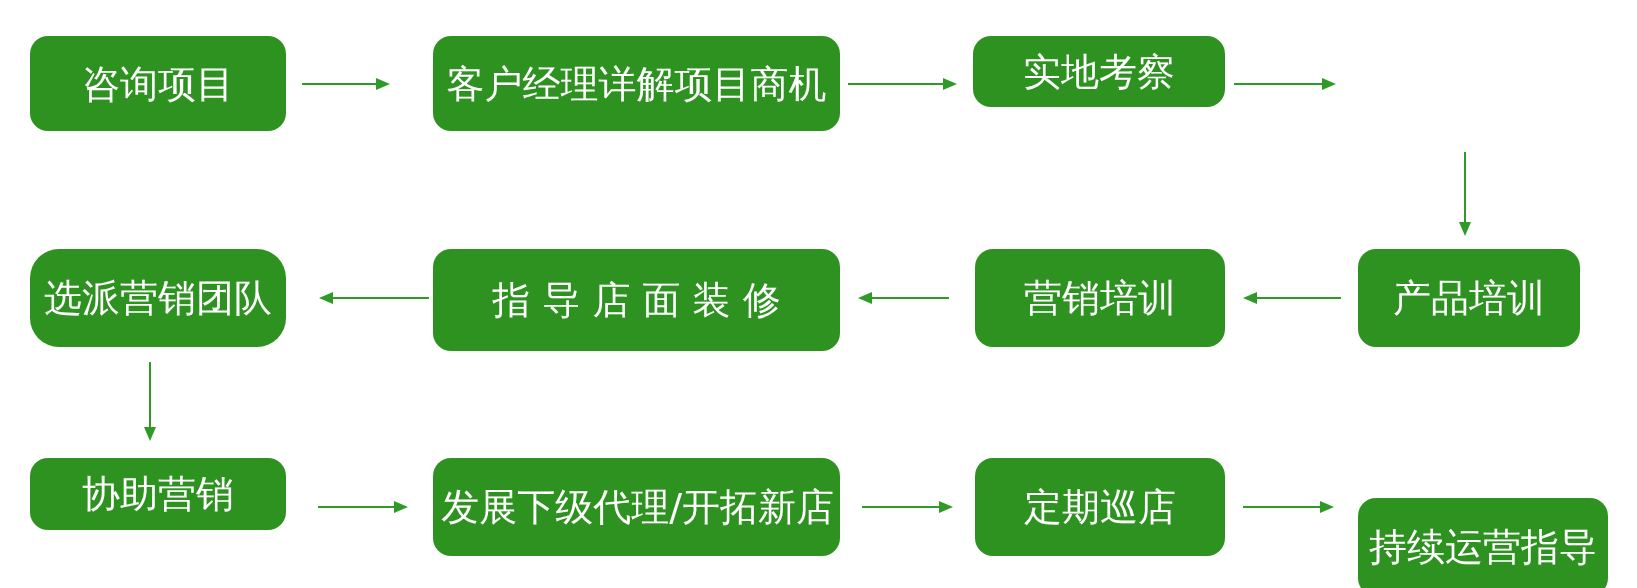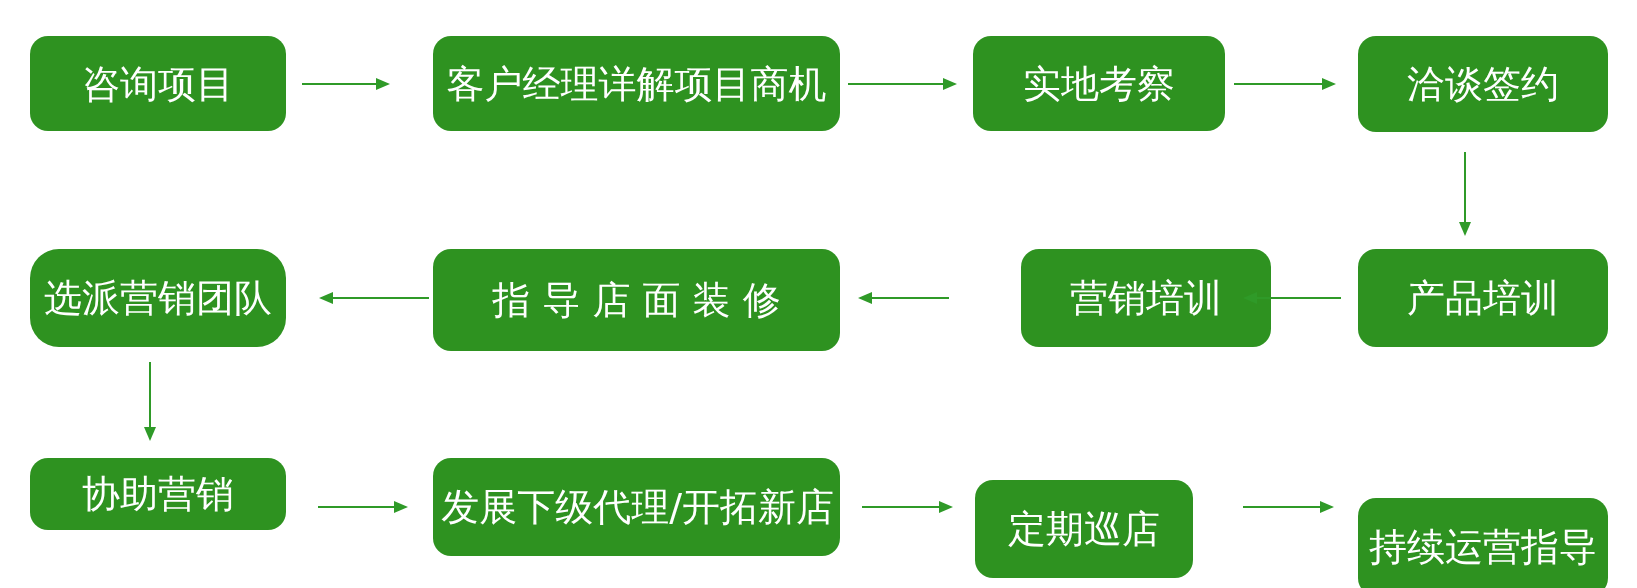--- a/index.html
+++ b/index.html
@@ -39,47 +39,44 @@
 <body>
 
 <div class="canvas">
 
   <div class="node" style="left:30px; top:36px; width:256px; height:95px;">
     <span>咨询项目</span>
   </div>
   <div class="node" style="left:433px; top:36px; width:407px; height:95px;">
     <span>客户经理详解项目商机</span>
   </div>
-  <div class="node" style="left:973px; top:36px; width:252px; height:95px;">
+  <div class="node" style="left:973px; top:36px; width:252px; height:71px;">
     <span>实地考察</span>
   </div>
-  <div class="node" style="left:1358px; top:36px; width:250px; height:96px;">
-    <span>洽谈签约</span>
-  </div>
 
-  <div class="node" style="left:1358px; top:249px; width:250px; height:98px;">
+  <div class="node" style="left:1358px; top:249px; width:222px; height:98px;">
     <span>产品培训</span>
   </div>
-  <div class="node" style="left:1021px; top:249px; width:250px; height:98px;">
+  <div class="node" style="left:975px; top:249px; width:250px; height:98px;">
     <span>营销培训</span>
   </div>
   <div class="node" style="left:433px; top:249px; width:407px; height:102px;">
     <span>指 导 店 面 装 修</span>
   </div>
   <div class="node" style="left:30px; top:249px; width:256px; height:98px;border-radius:29px;">
     <span>选派营销团队</span>
   </div>
 
   <div class="node" style="left:30px; top:458px; width:256px; height:72px;">
     <span>协助营销</span>
   </div>
   <div class="node" style="left:433px; top:458px; width:407px; height:98px;justify-content:flex-end;">
     <span>发展下级代理/开拓新店</span>
   </div>
-  <div class="node" style="left:975px; top:480px; width:218px; height:98px;align-items:center;">
+  <div class="node" style="left:975px; top:458px; width:250px; height:98px;align-items:center;">
     <span>定期巡店</span>
   </div>
   <div class="node" style="left:1358px; top:458px; width:250px; height:98px;margin-top:40px;">
     <span>持续运营指导</span>
   </div>
 
   <svg class="arrow" style="left:302px; top:76px;" width="88" height="16">
     <line x1="0" y1="8" x2="74" y2="8"></line>
       <polygon points="74,2 88,8 74,14"></polygon>
   </svg>

